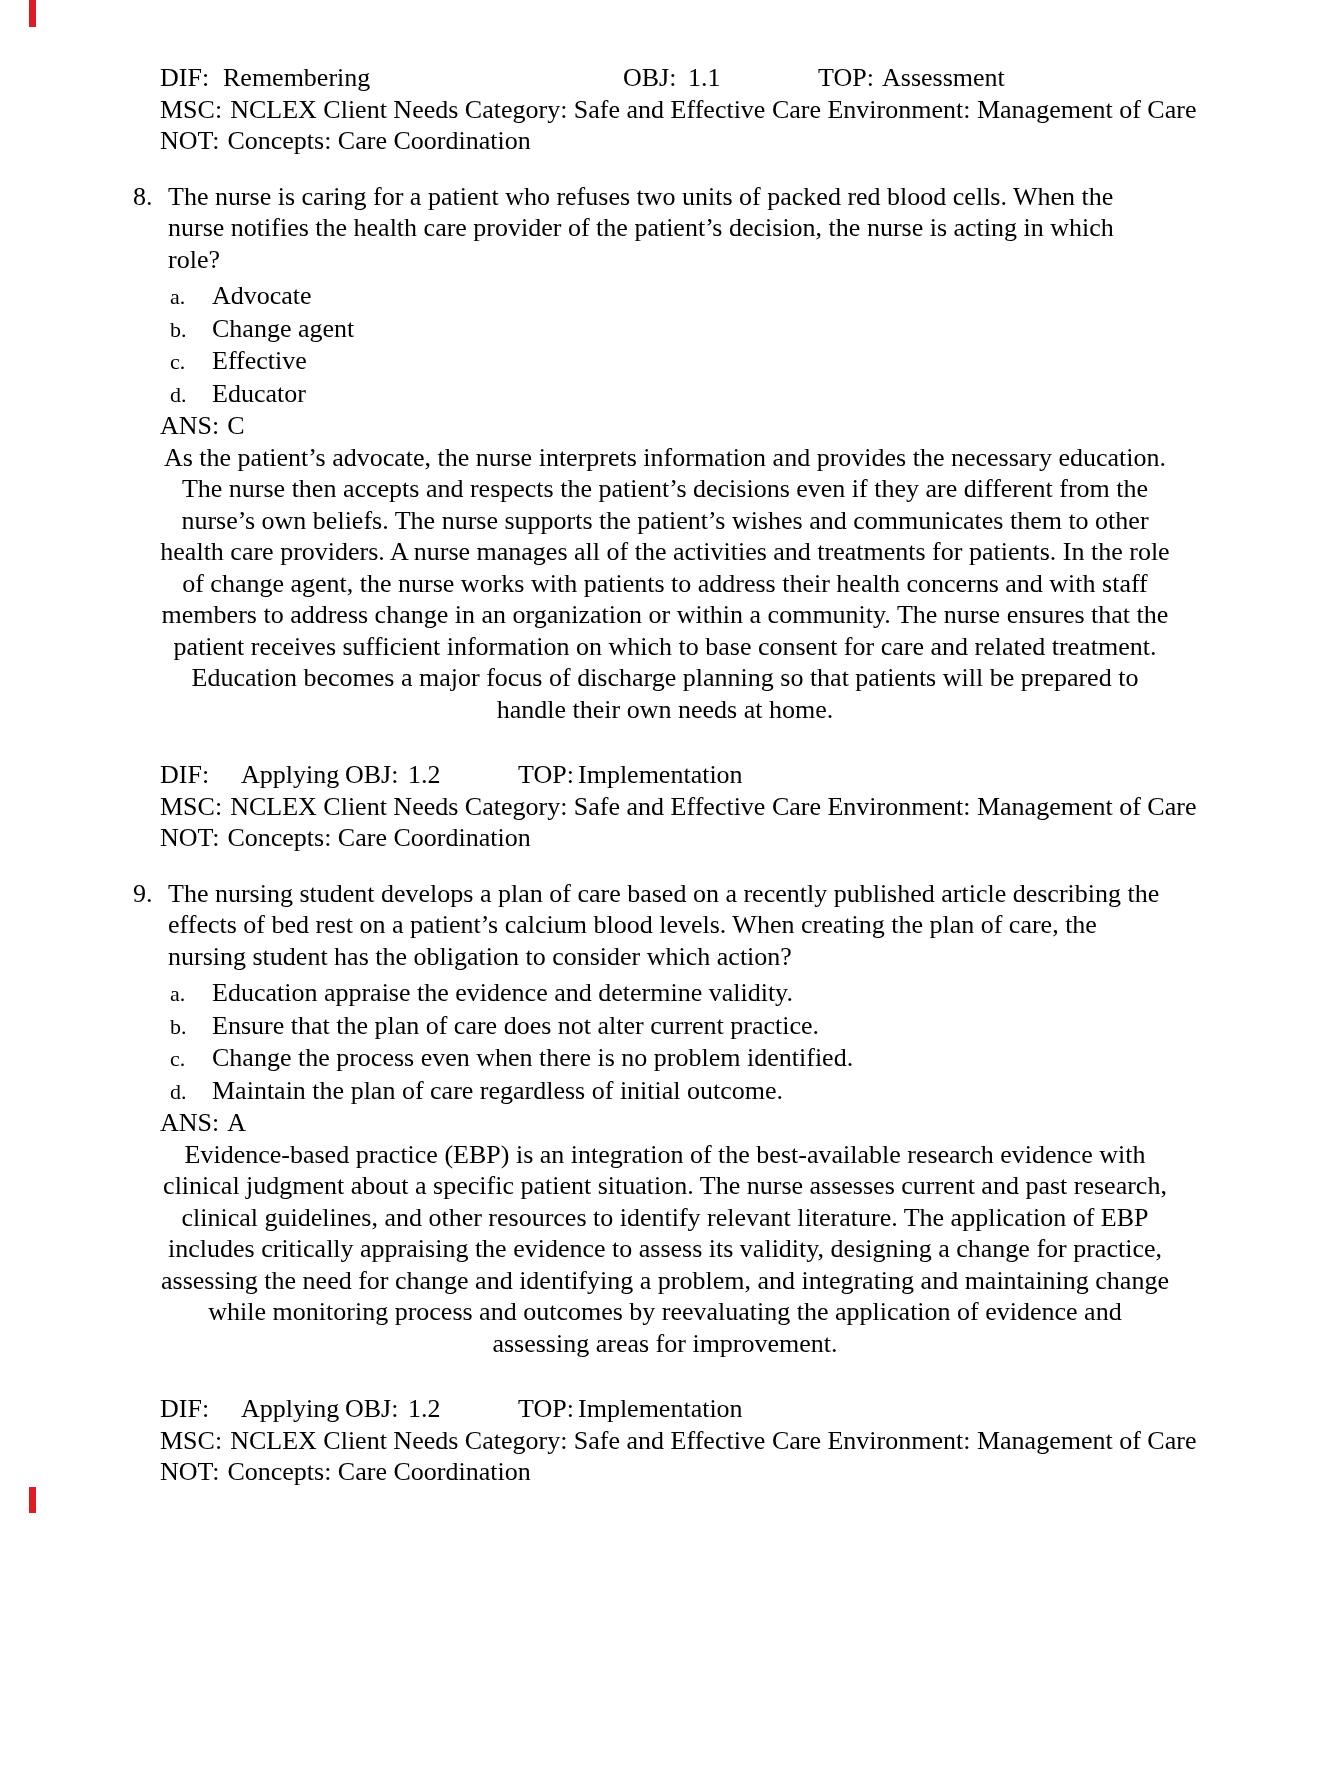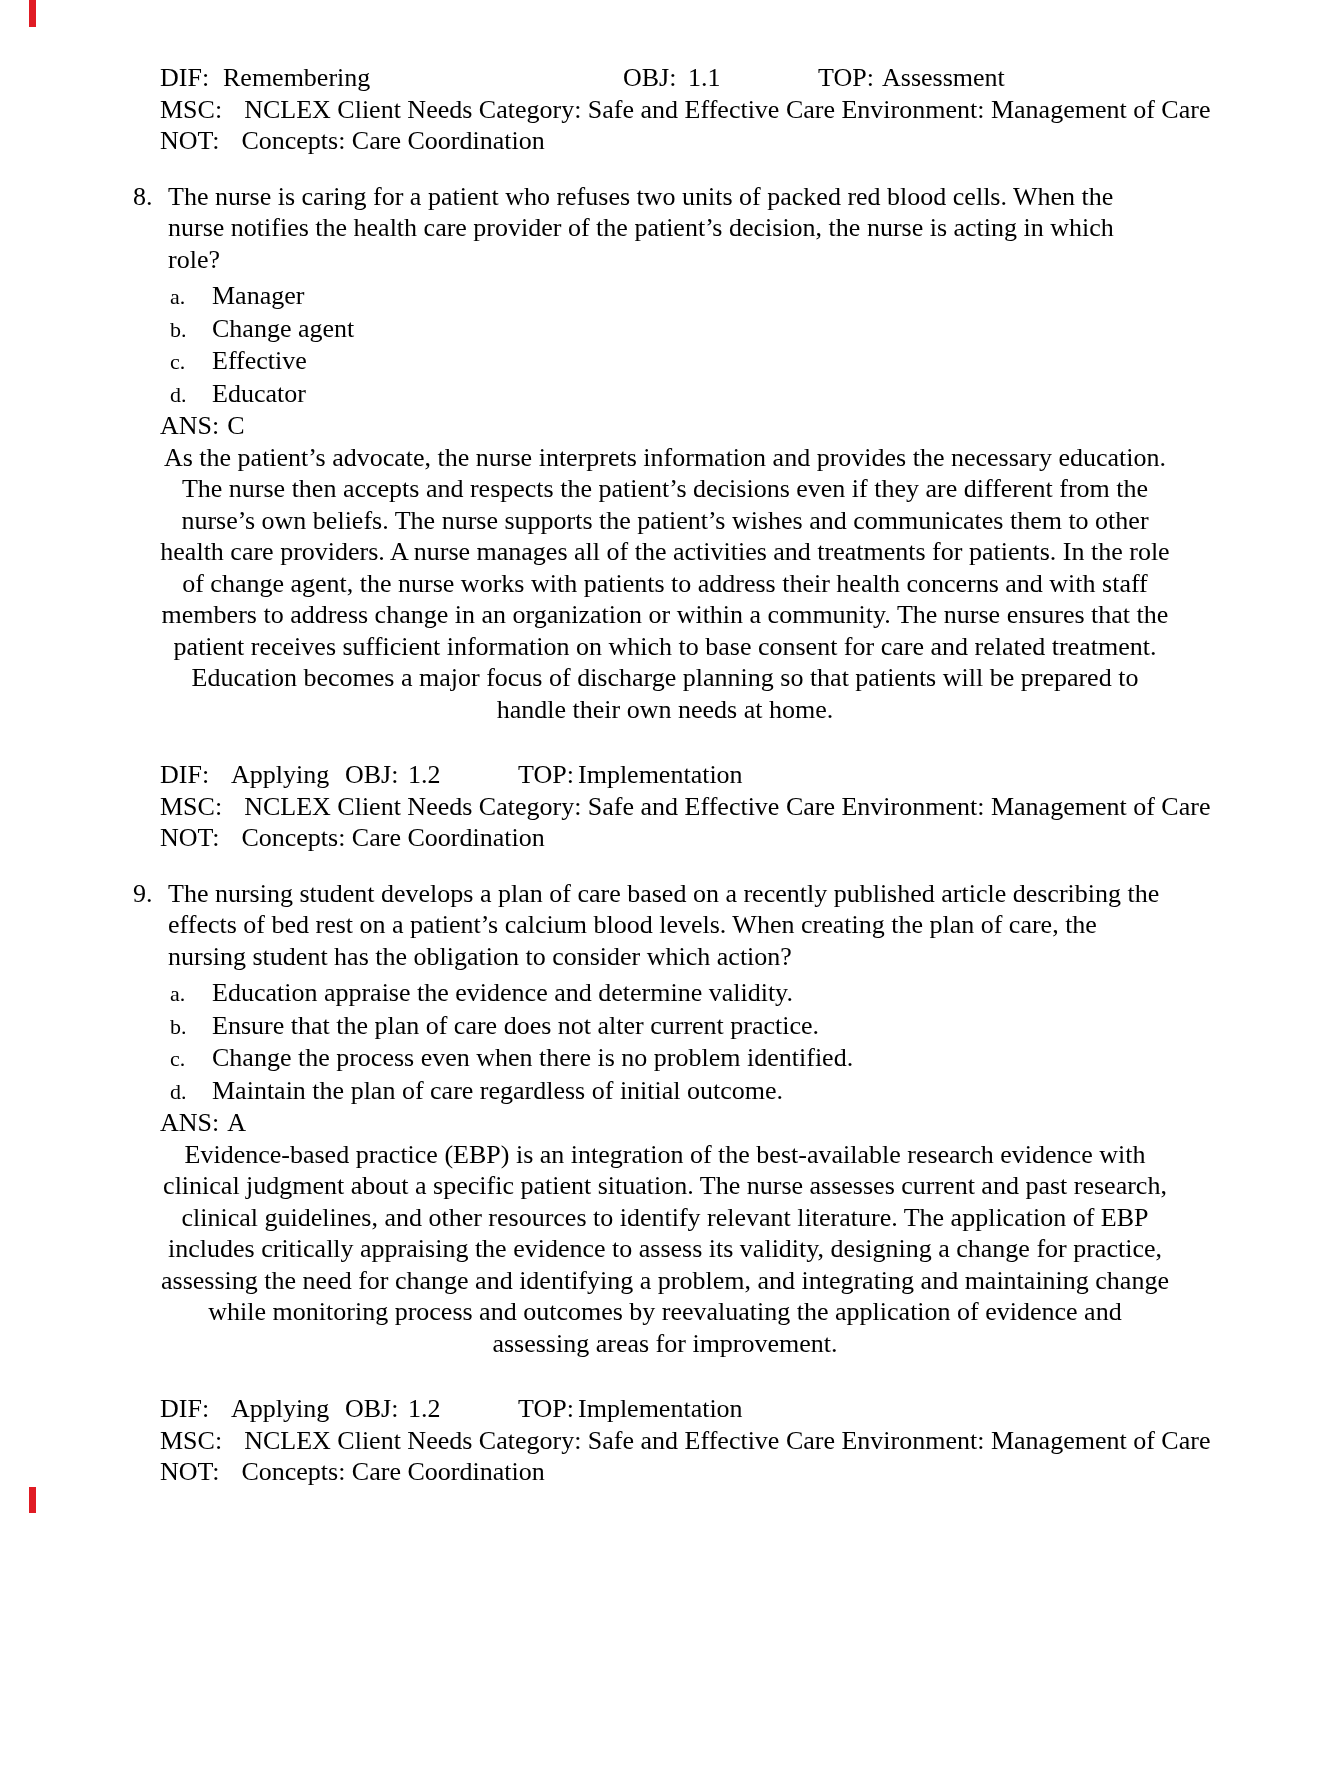--- a/index.html
+++ b/index.html
@@ -23,28 +23,28 @@
   
   .tabline { position: relative; height: 31.5px; }
   .tabline span { position: absolute; top: 0; white-space: nowrap; }
   .tabs-top .s1 { left: 0; }
   .tabs-top .s2 { left: 63px; }
   .tabs-top .s3 { left: 463px; }
   .tabs-top .s4 { left: 528px; }
   .tabs-top .s5 { left: 658px; }
   .tabs-top .s6 { left: 722px; }
   .tabs-q .s1 { left: 0; }
-  .tabs-q .s2 { left: 71px; }
+  .tabs-q .s2 { left: 81px; }
   .tabs-q .s3 { left: 185px; }
   .tabs-q .s4 { left: 248px; }
   .tabs-q .s5 { left: 358px; }
   .tabs-q .s6 { left: 418px; }
 
   .metaline { height: 31.5px; white-space: nowrap; }
-  .metaline .mval { margin-left: 22px; }
+  .metaline .mval { margin-left: 8px; }
 
   .question { margin-top: 24px; }
   .qrow { display: flex; margin-left: -27px; }
   .qnum { width: 35px; flex: none; }
   .qstem { flex: 1; }
 
   .options { margin-top: 5px; margin-left: 10px; }
   .opt { display: flex; align-items: baseline; }
   .olet { width: 42px; flex: none; font-size: 22px; }
   .otxt { flex: 1; }
@@ -82,21 +82,21 @@
     </div>
 
     <div class="question">
       <div class="qrow">
         <div class="qnum">8.</div>
         <div class="qstem">The nurse is caring for a patient who refuses two units of packed red blood cells. When the nurse notifies the health care provider of the patient’s decision, the nurse is acting in which role?</div>
       </div>
       <div class="options">
         <div class="opt">
           <span class="olet">a.</span>
-          <span class="otxt">Manager</span>
+          <span class="otxt">Advocate</span>
         </div>
         <div class="opt">
           <span class="olet">b.</span>
           <span class="otxt">Change agent</span>
         </div>
         <div class="opt">
           <span class="olet">c.</span>
           <span class="otxt">Effective</span>
         </div>
         <div class="opt">

